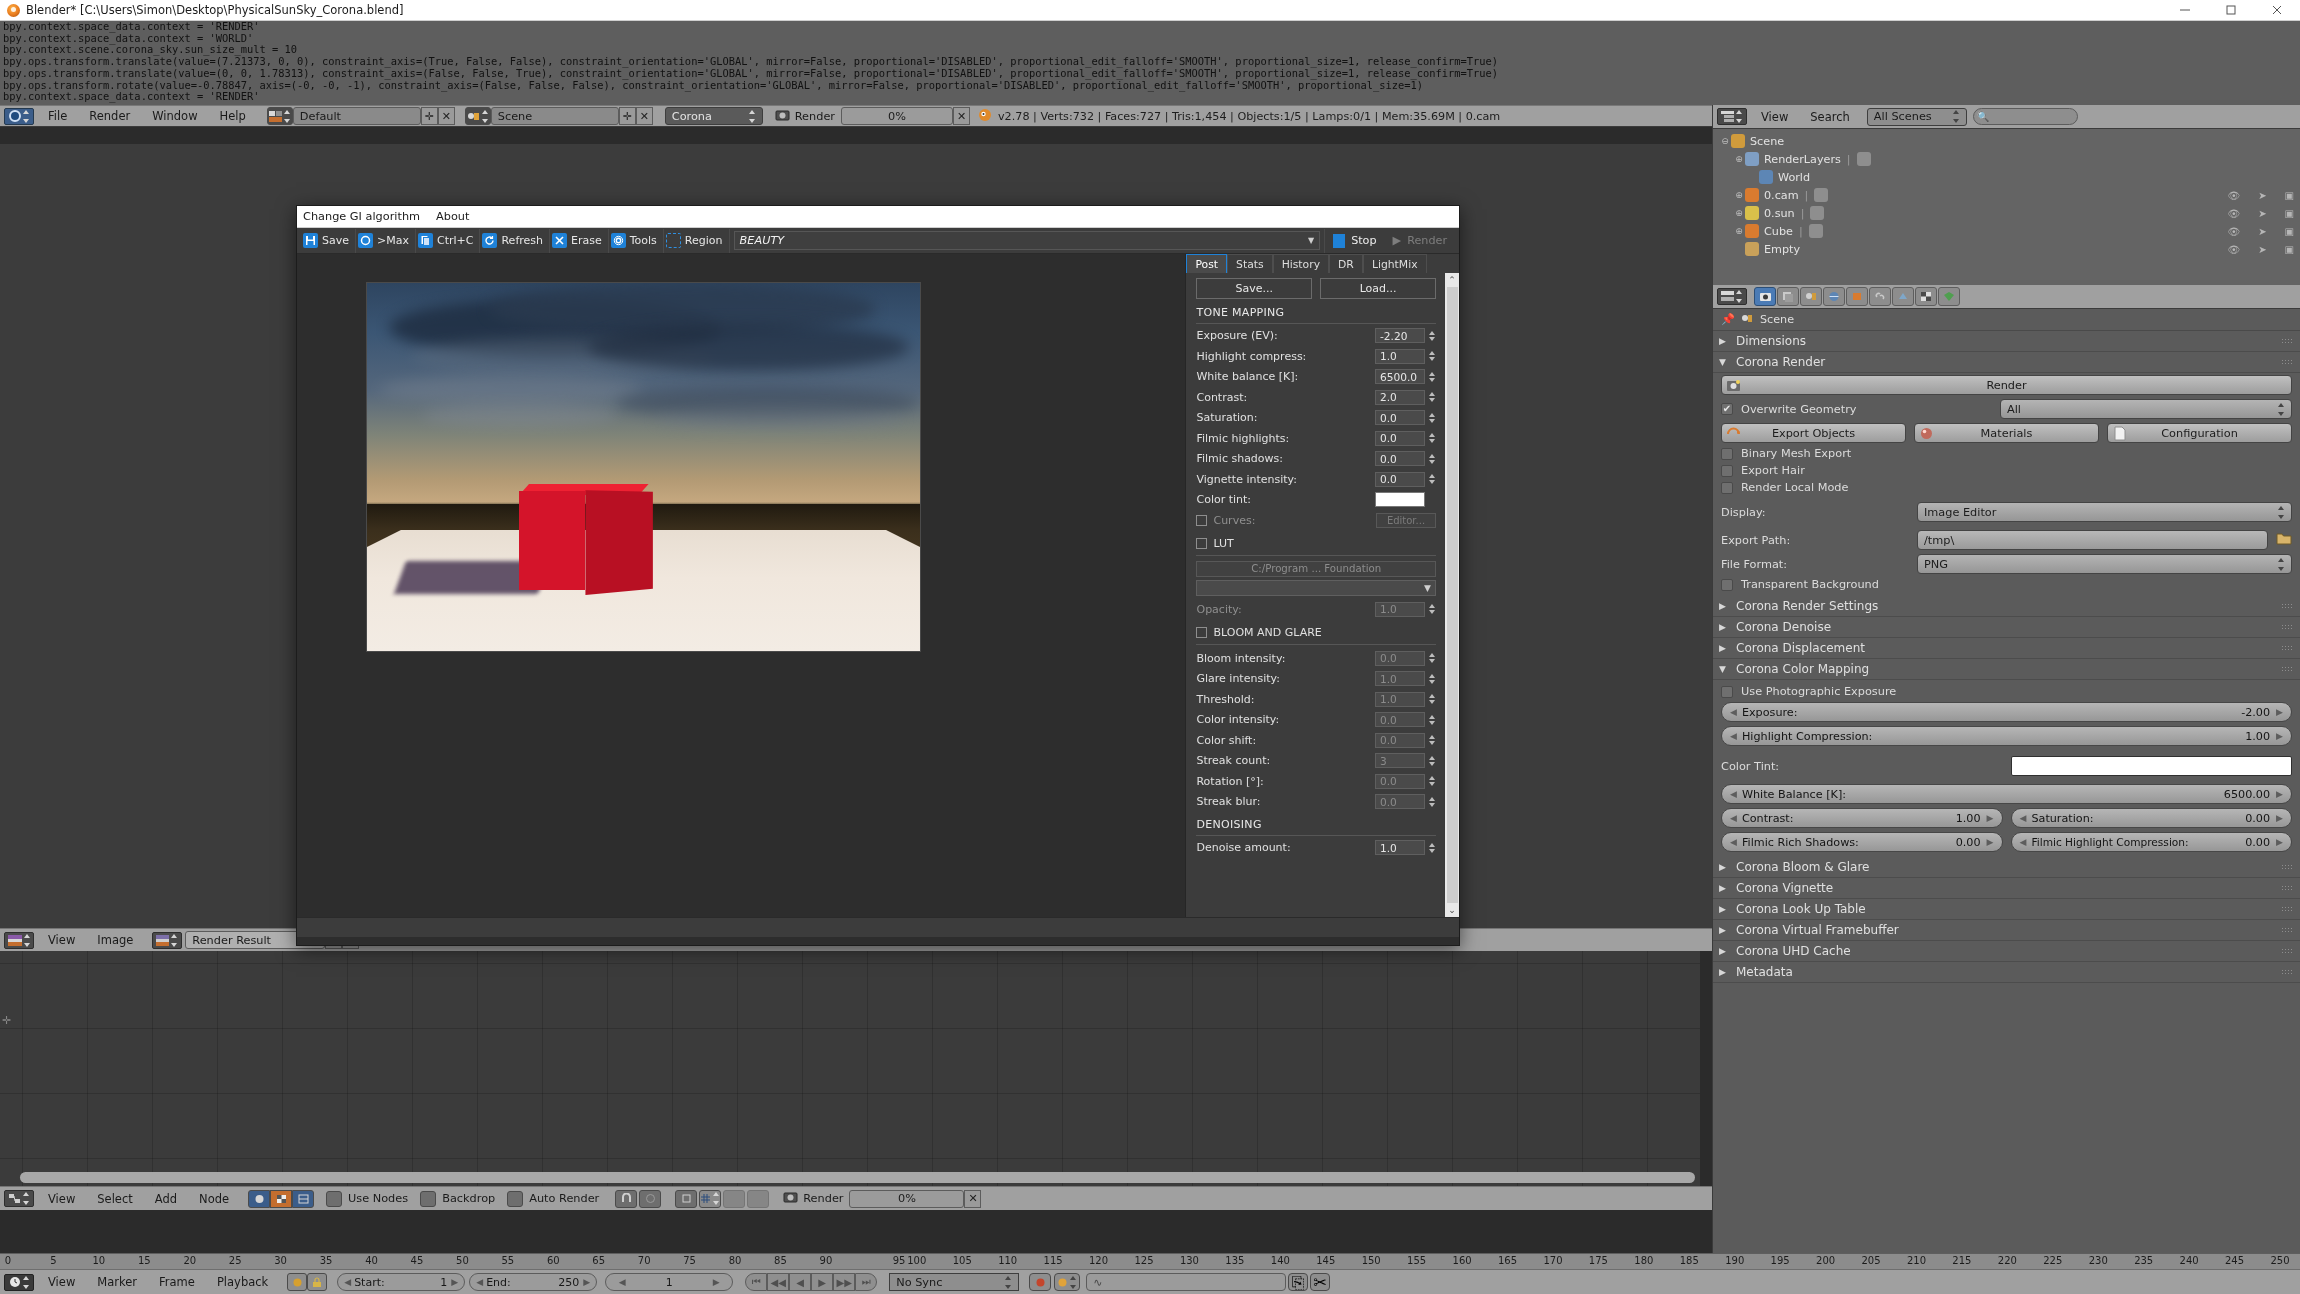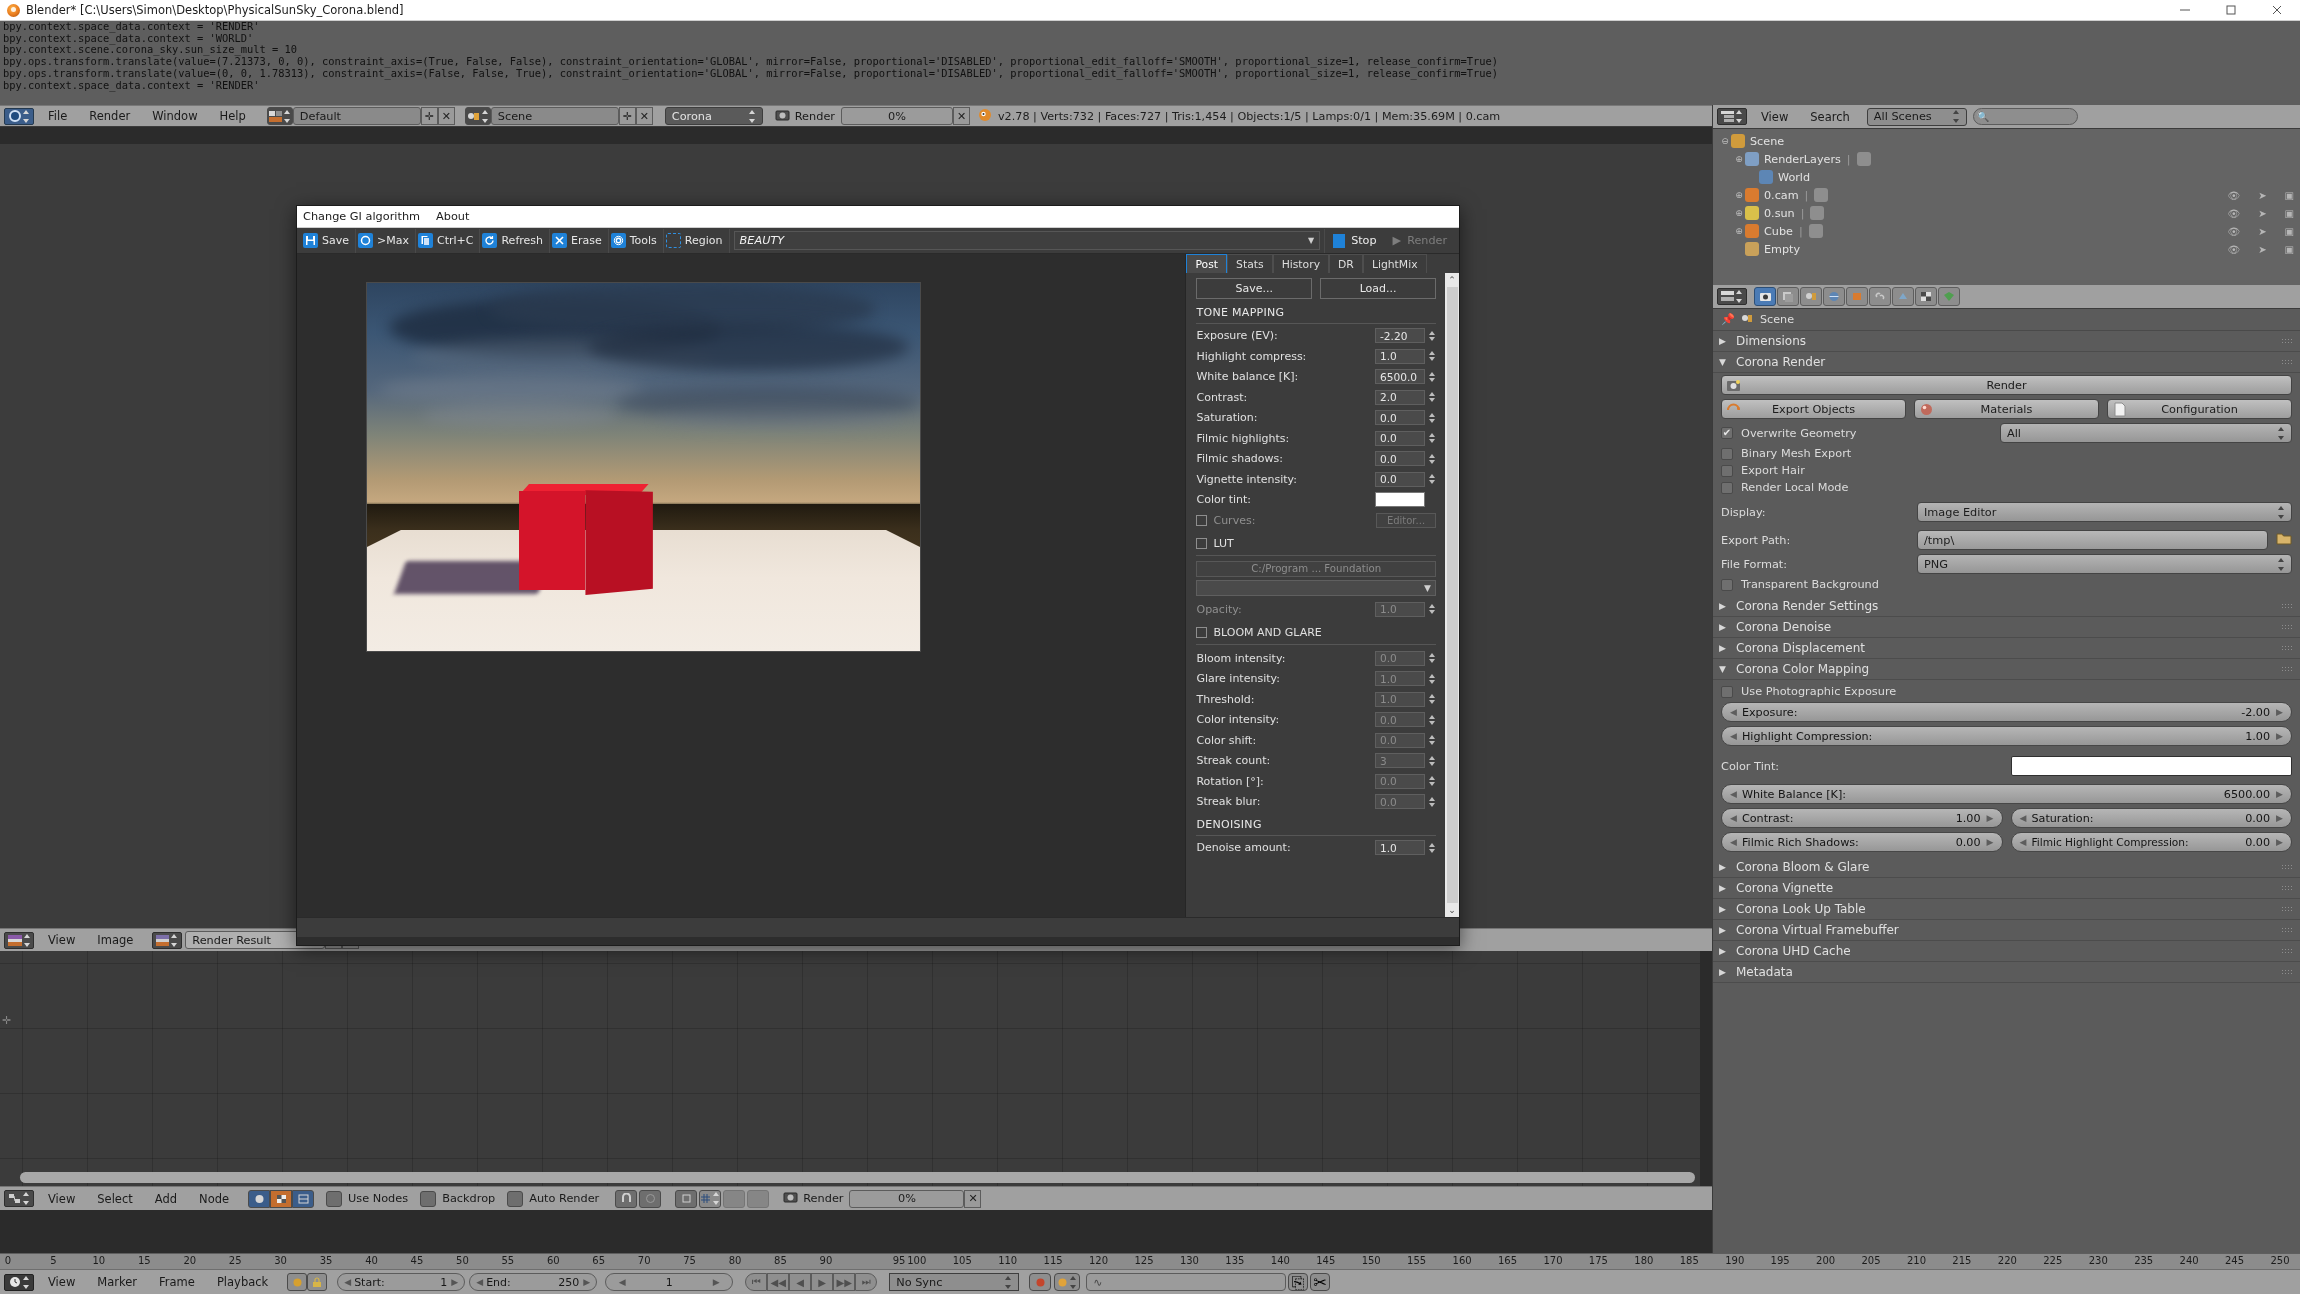--- a/index.html
+++ b/index.html
@@ -400,20 +400,21 @@
       </div>
     </div>
   </div>
 
   <div class="console">
     <div class="console-line">bpy.context.space_data.context = 'RENDER'</div>
     <div class="console-line">bpy.context.space_data.context = 'WORLD'</div>
     <div class="console-line">bpy.context.scene.corona_sky.sun_size_mult = 10</div>
     <div class="console-line">bpy.ops.transform.translate(value=(7.21373, 0, 0), constraint_axis=(True, False, False), constraint_orientation='GLOBAL', mirror=False, proportional='DISABLED', proportional_edit_falloff='SMOOTH', proportional_size=1, release_confirm=True)</div>
     <div class="console-line">bpy.ops.transform.translate(value=(0, 0, 1.78313), constraint_axis=(False, False, True), constraint_orientation='GLOBAL', mirror=False, proportional='DISABLED', proportional_edit_falloff='SMOOTH', proportional_size=1, release_confirm=True)</div>
+    <div class="console-line">bpy.ops.transform.rotate(value=-0.78847, axis=(-0, -0, -1), constraint_axis=(False, False, False), constraint_orientation='GLOBAL', mirror=False, proportional='DISABLED', proportional_edit_falloff='SMOOTH', proportional_size=1)</div>
     <div class="console-line">bpy.context.space_data.context = 'RENDER'</div>
   </div>
 
   <div class="bl-header">
     <div class="bl-editor-btn ico-info">
       <span class="glyph"></span>
       <span class="updown">
           <i class="u"></i>
           <i class="d"></i>
         </span>
@@ -957,57 +958,57 @@
               <rect x="1" y="3" width="13" height="10" rx="1" fill="#6b6b6b"></rect>
               <circle cx="7.5" cy="8" r="3" fill="#e0e0e0"></circle>
               <circle cx="12" cy="4" r="2" fill="#f2d45a"></circle>
             </svg>
         </span>
         <span>Render</span>
       </div>
     </div>
 
     <div class="row">
-      <div class="wide-btn">
-        <span class="lico">
-          <svg width="15" height="15" viewBox="0 0 15 15">
-              <path d="M2 8 a5 5 0 0 1 11 0" fill="none" stroke="#d97b2f" stroke-width="2"></path>
-              <path d="M11 4 l3 2 l-3 2" fill="#d97b2f"></path>
-            </svg>
-        </span>
-        <span>Export Objects</span>
-      </div>
-      <div class="wide-btn">
-        <span class="lico">
-          <svg width="15" height="15" viewBox="0 0 15 15">
-              <circle cx="7.5" cy="7.5" r="5.5" fill="#c06a5c"></circle>
-              <circle cx="5.5" cy="5.5" r="1.8" fill="#ffd9d0"></circle>
-            </svg>
-        </span>
-        <span>Materials</span>
-      </div>
-      <div class="wide-btn">
-        <span class="lico">
-          <svg width="15" height="15" viewBox="0 0 15 15">
-              <path d="M3 1 h7 l3 3 v10 h-10 Z" fill="#f2f2f2" stroke="#8e8e8e"></path>
-            </svg>
-        </span>
-        <span>Configuration</span>
-      </div>
-    </div>
-
-    <div class="row">
       <span class="chk on"></span>
       <span class="lbl">Overwrite Geometry</span>
       <div class="dropdown" style="width:292px;margin-left:auto;">
         <span>All</span>
         <span class="updown">
             <i class="u" style="border-bottom-color:#444;"></i>
             <i class="d" style="border-top-color:#444;"></i>
           </span>
+      </div>
+    </div>
+
+    <div class="row">
+      <div class="wide-btn">
+        <span class="lico">
+          <svg width="15" height="15" viewBox="0 0 15 15">
+              <path d="M2 8 a5 5 0 0 1 11 0" fill="none" stroke="#d97b2f" stroke-width="2"></path>
+              <path d="M11 4 l3 2 l-3 2" fill="#d97b2f"></path>
+            </svg>
+        </span>
+        <span>Export Objects</span>
+      </div>
+      <div class="wide-btn">
+        <span class="lico">
+          <svg width="15" height="15" viewBox="0 0 15 15">
+              <circle cx="7.5" cy="7.5" r="5.5" fill="#c06a5c"></circle>
+              <circle cx="5.5" cy="5.5" r="1.8" fill="#ffd9d0"></circle>
+            </svg>
+        </span>
+        <span>Materials</span>
+      </div>
+      <div class="wide-btn">
+        <span class="lico">
+          <svg width="15" height="15" viewBox="0 0 15 15">
+              <path d="M3 1 h7 l3 3 v10 h-10 Z" fill="#f2f2f2" stroke="#8e8e8e"></path>
+            </svg>
+        </span>
+        <span>Configuration</span>
       </div>
     </div>
 
     <div class="row">
       <span class="chk"></span>
       <span class="lbl">Binary Mesh Export</span>
     </div>
     <div class="row">
       <span class="chk"></span>
       <span class="lbl">Export Hair</span>

